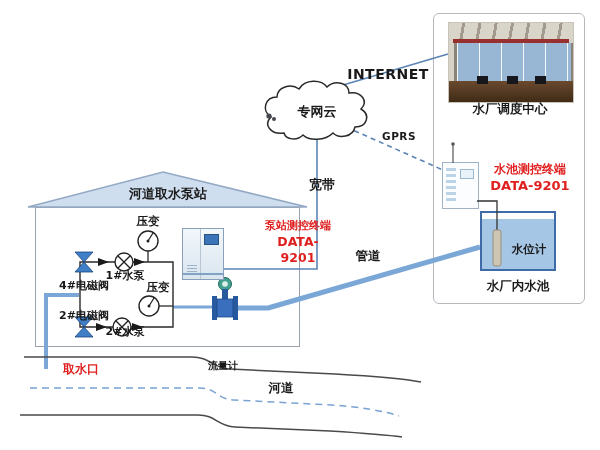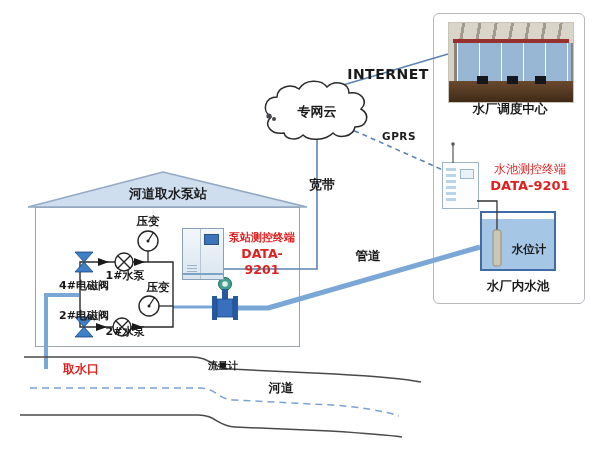--- a/index.html
+++ b/index.html
@@ -182,31 +182,31 @@
 
   <div class="lbl fg center" style="left:379px;top:130px;width:40px;font-size:10.5px;letter-spacing:.5px;">GPRS</div>
 
   <div class="lbl fg center" style="left:299px;top:178px;width:46px;font-size:13px;">宽带</div>
 
   <div class="lbl fg center" style="left:347px;top:249px;width:42px;font-size:12.5px;">管道</div>
 
   <div class="lbl fg center" style="left:448px;top:102px;width:124px;font-size:12.5px;">水厂调度中心</div>
 
   <div class="fg abs center" style="left:483px;top:161px;width:94px;">
-    <div class="red" style="font-weight:normal;font-size:12px;line-height:17px;">水池测控终端</div>
+    <div class="red" style="font-weight:bold;font-size:12px;line-height:17px;">水池测控终端</div>
     <div class="red" style="font-weight:bold;font-size:13px;line-height:16px;">DATA-9201</div>
   </div>
 
   <div class="lbl fg center" style="left:504px;top:243px;width:50px;font-size:11.5px;">水位计</div>
 
   <div class="lbl fg center" style="left:98px;top:187px;width:140px;font-size:13px;">河道取水泵站</div>
 
   <div class="lbl fg center" style="left:468px;top:279px;width:100px;font-size:12.5px;">水厂内水池</div>
 
-  <div class="fg abs center" style="left:224px;top:230px;width:76px;">
+  <div class="fg abs center" style="left:224px;top:218px;width:76px;padding-left:36px;">
     <div class="red" style="font-weight:bold;font-size:11px;line-height:16px;">泵站测控终端</div>
     <div class="red" style="font-weight:bold;font-size:12.5px;line-height:16px;">DATA-9201</div>
   </div>
 
   <div class="lbl fg center" style="left:132px;top:215px;width:32px;font-size:11.5px;">压变</div>
   <div class="lbl fg center" style="left:142px;top:281px;width:32px;font-size:11.5px;">压变</div>
 
   <div class="lbl fg center" style="left:56px;top:280px;width:56px;font-size:11px;">4#电磁阀</div>
   <div class="lbl fg center" style="left:56px;top:310px;width:56px;font-size:11px;">2#电磁阀</div>
 

